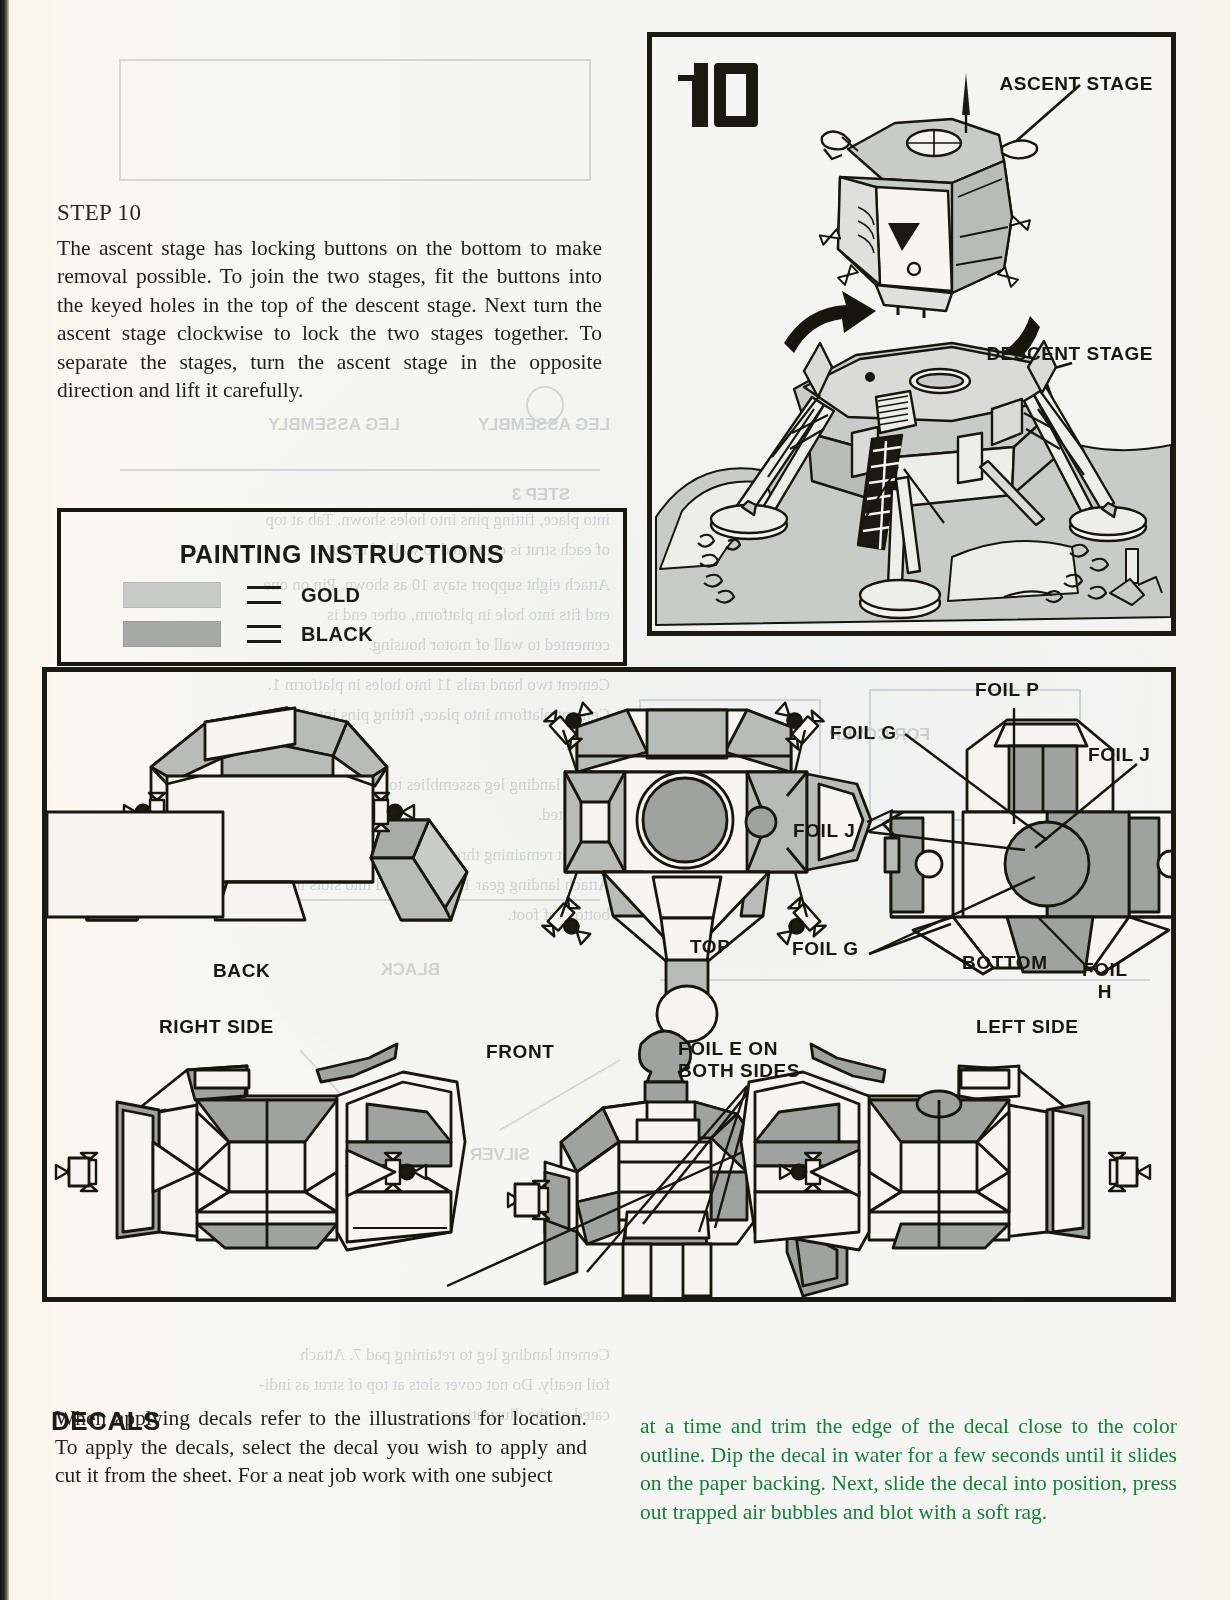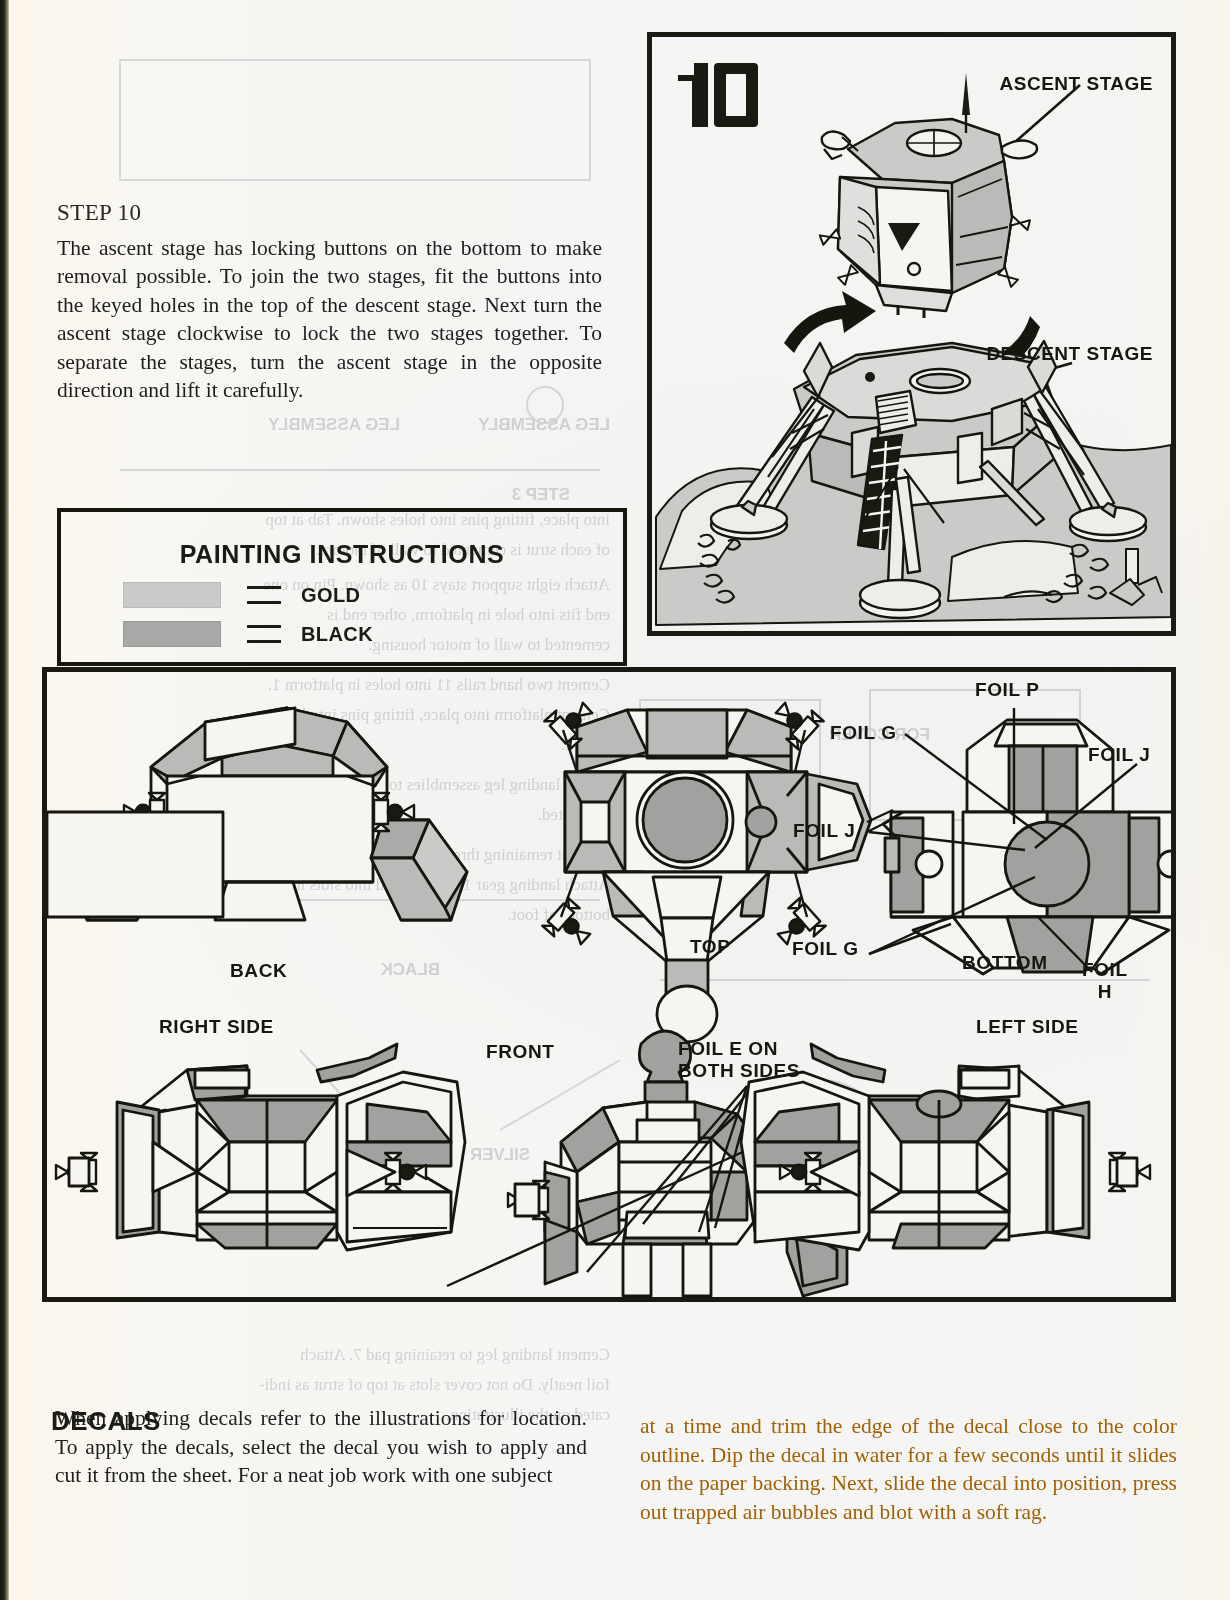--- a/index.html
+++ b/index.html
@@ -160,21 +160,21 @@
     left: 55px; top: 1404px; width: 532px;
     font-size: 21.5px; line-height: 28.5px;
     text-align: justify;
     color: #1e1e1e;
   }
   #decals-col-right {
     position: absolute;
     left: 640px; top: 1412px; width: 537px;
     font-size: 21.5px; line-height: 28.5px;
     text-align: justify;
-    color: #a16207;
+    color: #15803d;
   }
   svg { display: block; }
 </style>
 </head>
 <body>
 
 <div id="page">
 
   <div class="paper-tint"></div>
 
@@ -406,21 +406,21 @@
             <path d="M162,372 L116,440 M138,412 L172,392"></path>
             <path d="M386,372 L432,438 M408,412 L374,392"></path>
             <path d="M246,430 L210,486 M252,432 L292,486"></path>
           </g>
         </g>
       </svg>
     </div>
 
     <div id="views-panel">
 
-      <div class="view-label" style="left:183px;  top:288px;">BACK</div>
+      <div class="view-label" style="left:166px;  top:288px;">BACK</div>
       <div class="view-label" style="left:643px;  top:264px;">TOP</div>
       <div class="view-label" style="left:915px;  top:280px;">BOTTOM</div>
       <div class="view-label" style="left:112px;  top:344px;">RIGHT SIDE</div>
       <div class="view-label" style="left:439px;  top:369px;">FRONT</div>
       <div class="view-label" style="left:929px;  top:344px;">LEFT SIDE</div>
 
       <div class="view-label" style="left:928px; top:7px;">FOIL P</div>
       <div class="view-label" style="left:783px; top:50px;">FOIL G</div>
       <div class="view-label" style="left:1041px;top:72px;">FOIL J</div>
       <div class="view-label" style="left:746px; top:148px;">FOIL J</div>

